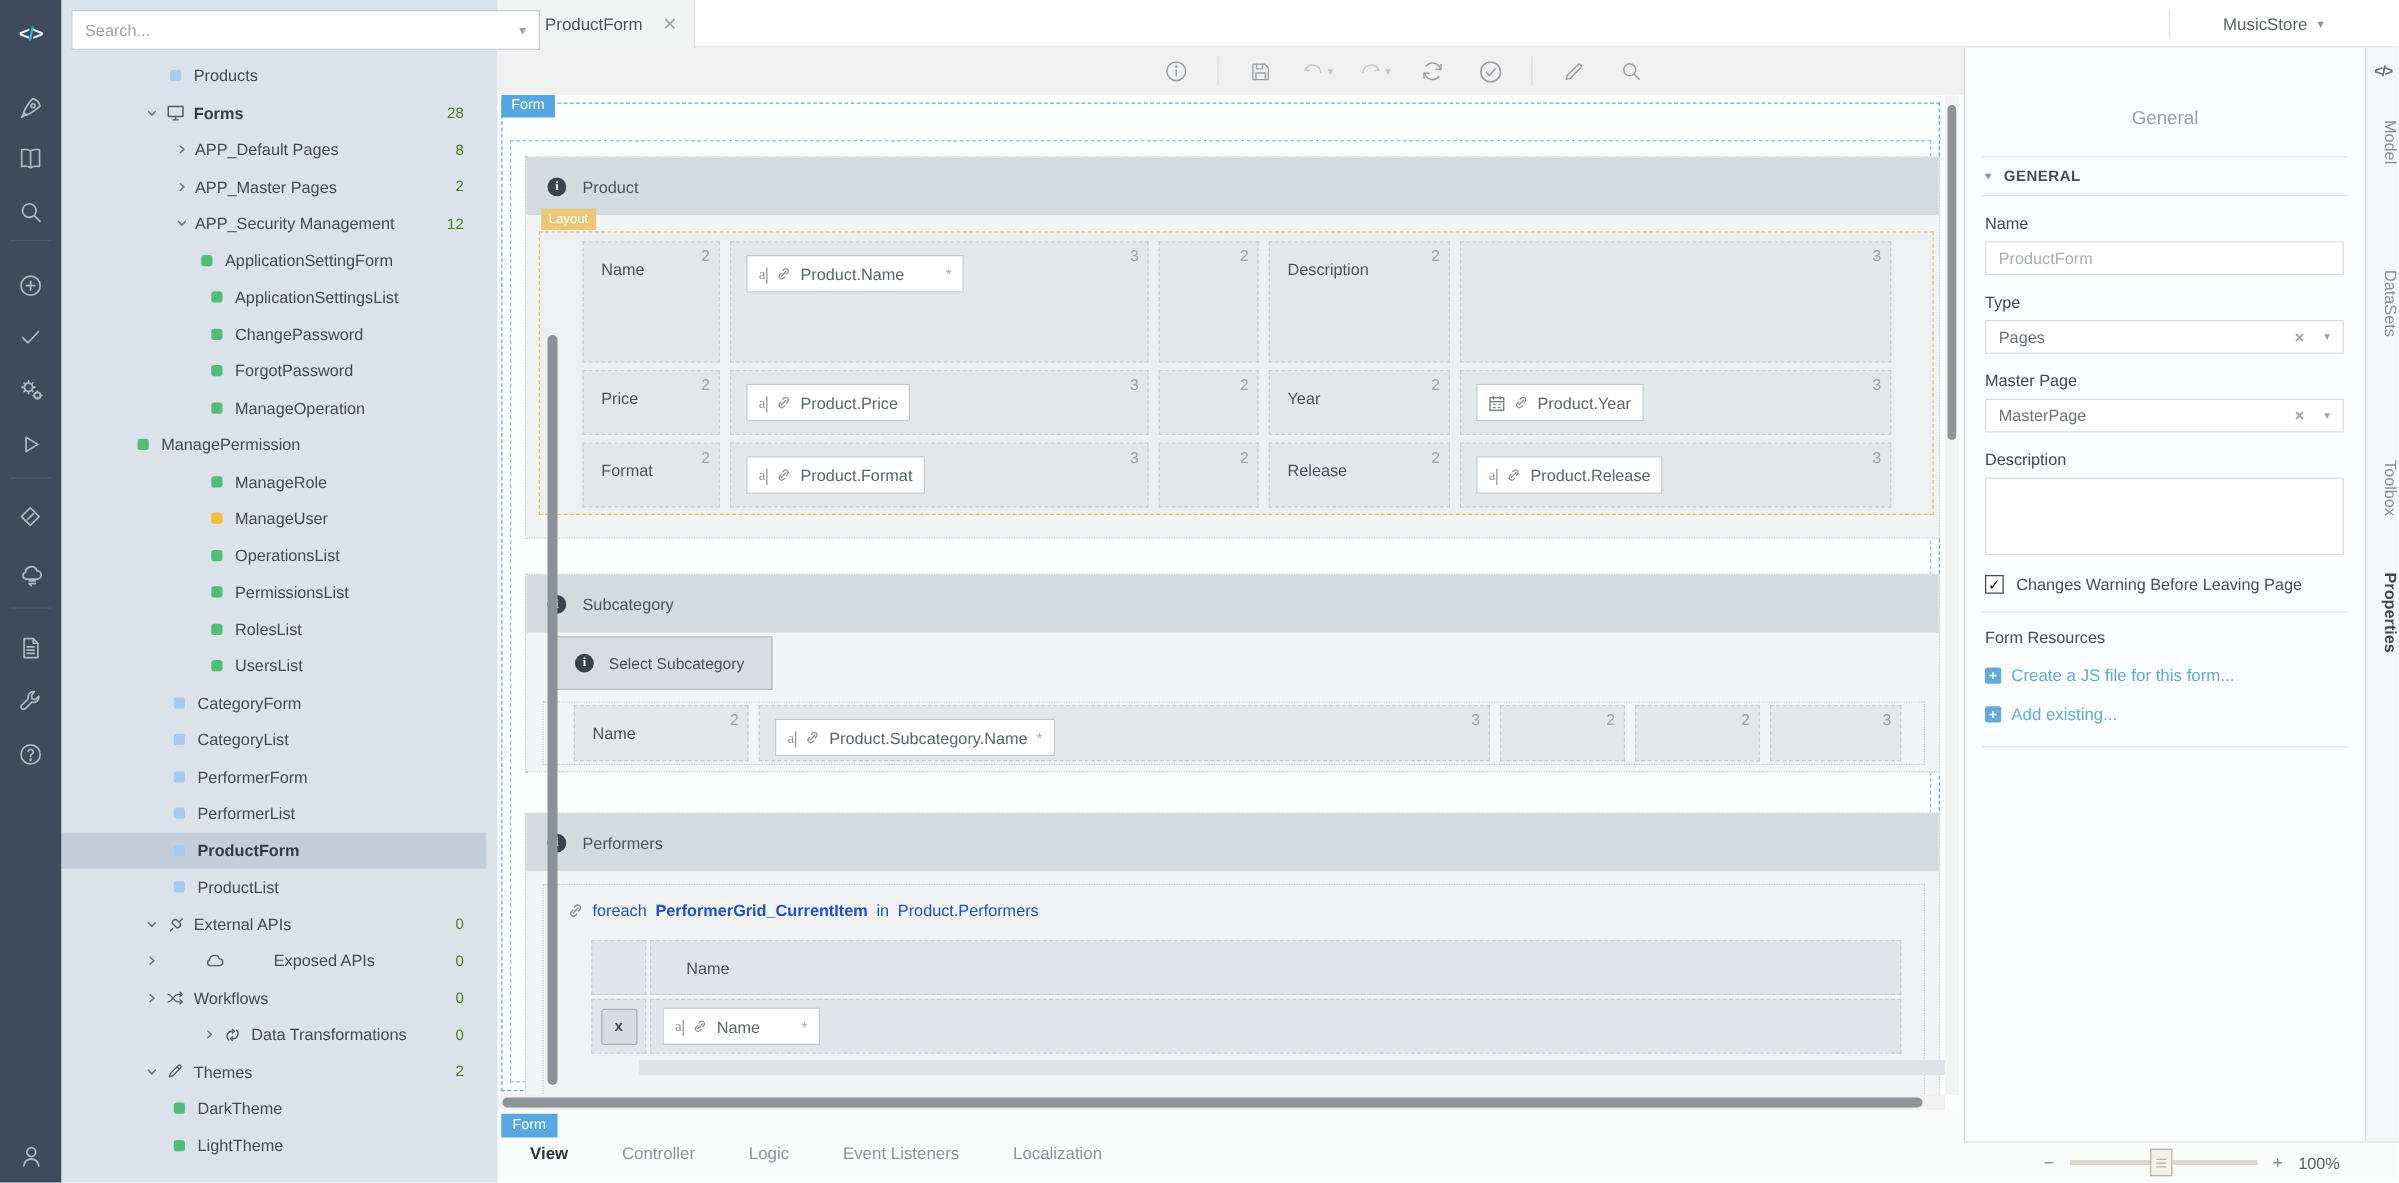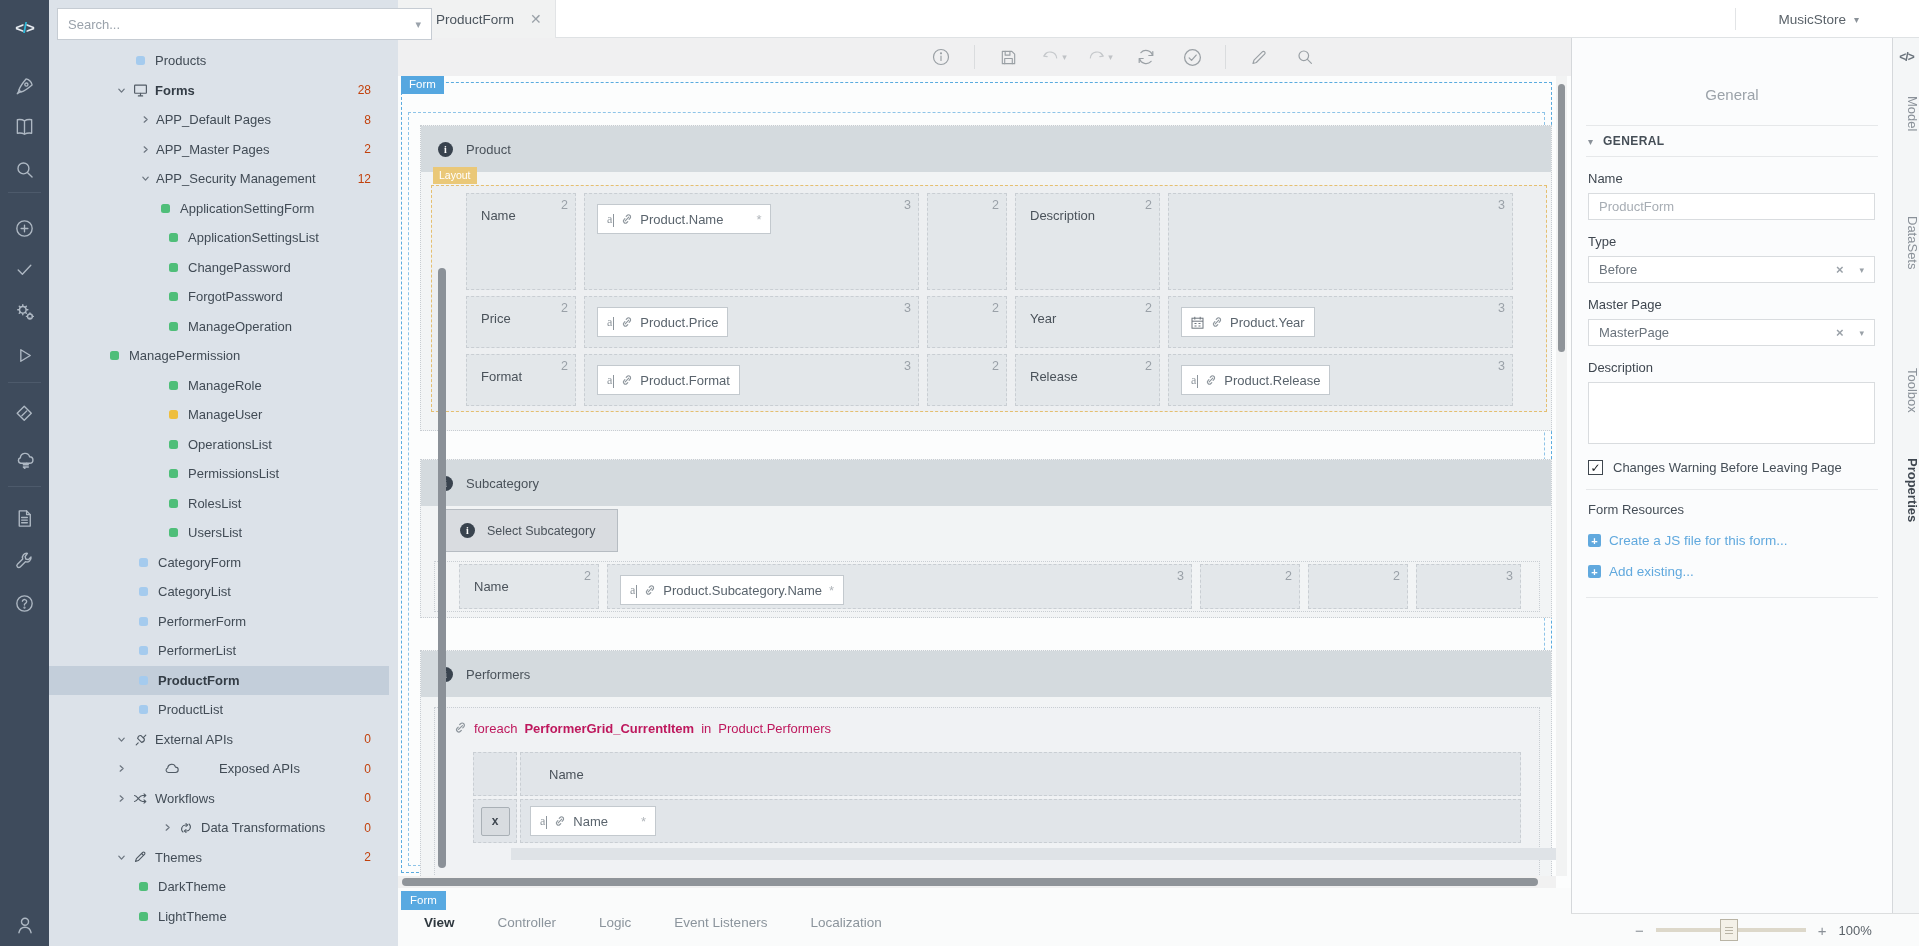--- a/index.html
+++ b/index.html
@@ -22,21 +22,21 @@
   #search-chevron { color:#9aa2ab; font-size:11px; }
   #tree { position:absolute; left:0; top:46px; width:340px; }
   .tree-row { position:relative; height:29.5px; display:flex; align-items:center; font-size:13px; color:#414b55; cursor:pointer; }
   .tree-row.selected { background:#c3ceda; }
   .tree-row.bold .tree-label { font-weight:bold; color:#333c45; }
   .chev-slot { width:21px; display:inline-flex; justify-content:center; color:#6d7680; flex:none; }
   .chev-slot svg { stroke:#6d7680; fill:none; stroke-width:1.4; stroke-linecap:round; stroke-linejoin:round;}
   .tree-ico { width:16px; margin-right:7px; display:inline-flex; justify-content:center; flex:none; }
   .tree-ico svg { stroke:#515b65; fill:none; stroke-width:1.1; stroke-linecap:round; stroke-linejoin:round; }
   .dot { width:9px; height:9px; border-radius:2.5px; display:inline-block; }
-  .tree-count { position:absolute; right:18px; font-size:12px; color:#c2410c; }
+  .tree-count { position:absolute; right:18px; font-size:12px; color:#4d7c0f; }
   #sidebar-scrollbar { position:absolute; left:389px; top:46px; width:8px; height:900px; }
   #sidebar-scroll-thumb { position:absolute; left:0; top:222px; width:8px; height:600px; background:#8b9198; border-radius:4px; }
 
   
   #header { position:absolute; left:398px; top:0; width:1521px; height:38px; background:#fff; border-bottom:1px solid #dfe2e4; z-index:20; }
   #doc-tab { position:absolute; left:0; top:0; width:158px; height:38px; background:#f1f2f2; border-right:1px solid #e2e4e6; display:flex; align-items:center; padding:0 12px; cursor:pointer;}
   #doc-tab svg { stroke:#6b747d; fill:none; stroke-width:1.2; }
   #tab-title { font-size:13.5px; color:#4b545d; margin:0 16px 0 9px; }
   #tab-close { color:#9aa1a8; font-size:14px; cursor:pointer; }
   #project-divider { position:absolute; left:1337px; top:8px; width:1px; height:22px; background:#e2e4e6; }
@@ -75,21 +75,21 @@
   .ic-text i { display:inline-block; width:1px; height:13px; background:#8d959c; margin-left:1px; }
   .chip svg, .foreach-line svg { flex:none; }
 
   
   #subcat-btn { position:absolute; left:23px; top:49px; height:43px; background:#d9dce0; border:1px solid #b6bcc2; display:flex; align-items:center; gap:12px; padding:0 22px 0 15px; font-size:12.5px; color:#4a525a; cursor:pointer; }
   #subcat-grid { position:absolute; left:13px; top:101px; width:1106px; height:51px; border:1px dotted #c9ced3; display:flex; gap:8px; padding:2px; background:#f2f4f5;}
   #subcat-grid .cell { height:45px; }
 
   
   #perf-content { position:absolute; left:13px; top:56px; width:1106px; height:170px; border:1px dotted #c9ced3; background:#f0f2f4; }
-  .foreach-line { display:flex; gap:7px; margin:13px 0 0 19px; font-size:13px; color:#be185d; }
+  .foreach-line { display:flex; align-items:center; gap:7px; margin:13px 0 0 19px; font-size:13px; color:#1d4ed8; }
   .perf-table { margin:16px 0 0 38px; width:1048px; }
   .perf-row { display:flex; gap:3px; margin-bottom:3px; }
   .perf-cell { background:#e1e5e9; border:1px dashed #c9ced3; position:relative; }
   .perf-cell.narrow { width:44px; height:44px; display:flex; align-items:center; justify-content:center; }
   .perf-cell.wide { flex:1; height:44px; display:flex; align-items:center; }
   .perf-head-label { font-size:13px; color:#4a525a; padding-left:28px; }
   #remove-row-btn { width:29px; height:29px; background:#d8dce0; border:1px solid #a9b0b6; border-radius:2px; font-size:12px; font-weight:bold; color:#3f4750; display:flex; align-items:center; justify-content:center; cursor:pointer; }
   .perf-cell .chip { margin:0 0 0 9px; }
   #perf-bottom-bar { margin:5px 0 0 38px; width:1048px; height:12px; background:#dfe3e7; }
 
@@ -771,21 +771,21 @@
     <span class="sec-chev">▾</span>
     <span class="sec-label">GENERAL</span>
   </div>
   <div class="prop-field">
     <div class="prop-label">Name</div>
     <input class="prop-input" value="ProductForm" style="">
   </div>
   <div class="prop-field">
     <div class="prop-label">Type</div>
     <div class="prop-select">
-      <span>Before</span>
+      <span>Pages</span>
       <span class="sel-clear">×</span>
       <span class="sel-caret">▾</span>
     </div>
   </div>
   <div class="prop-field">
     <div class="prop-label">Master Page</div>
     <div class="prop-select">
       <span>MasterPage</span>
       <span class="sel-clear">×</span>
       <span class="sel-caret">▾</span>

